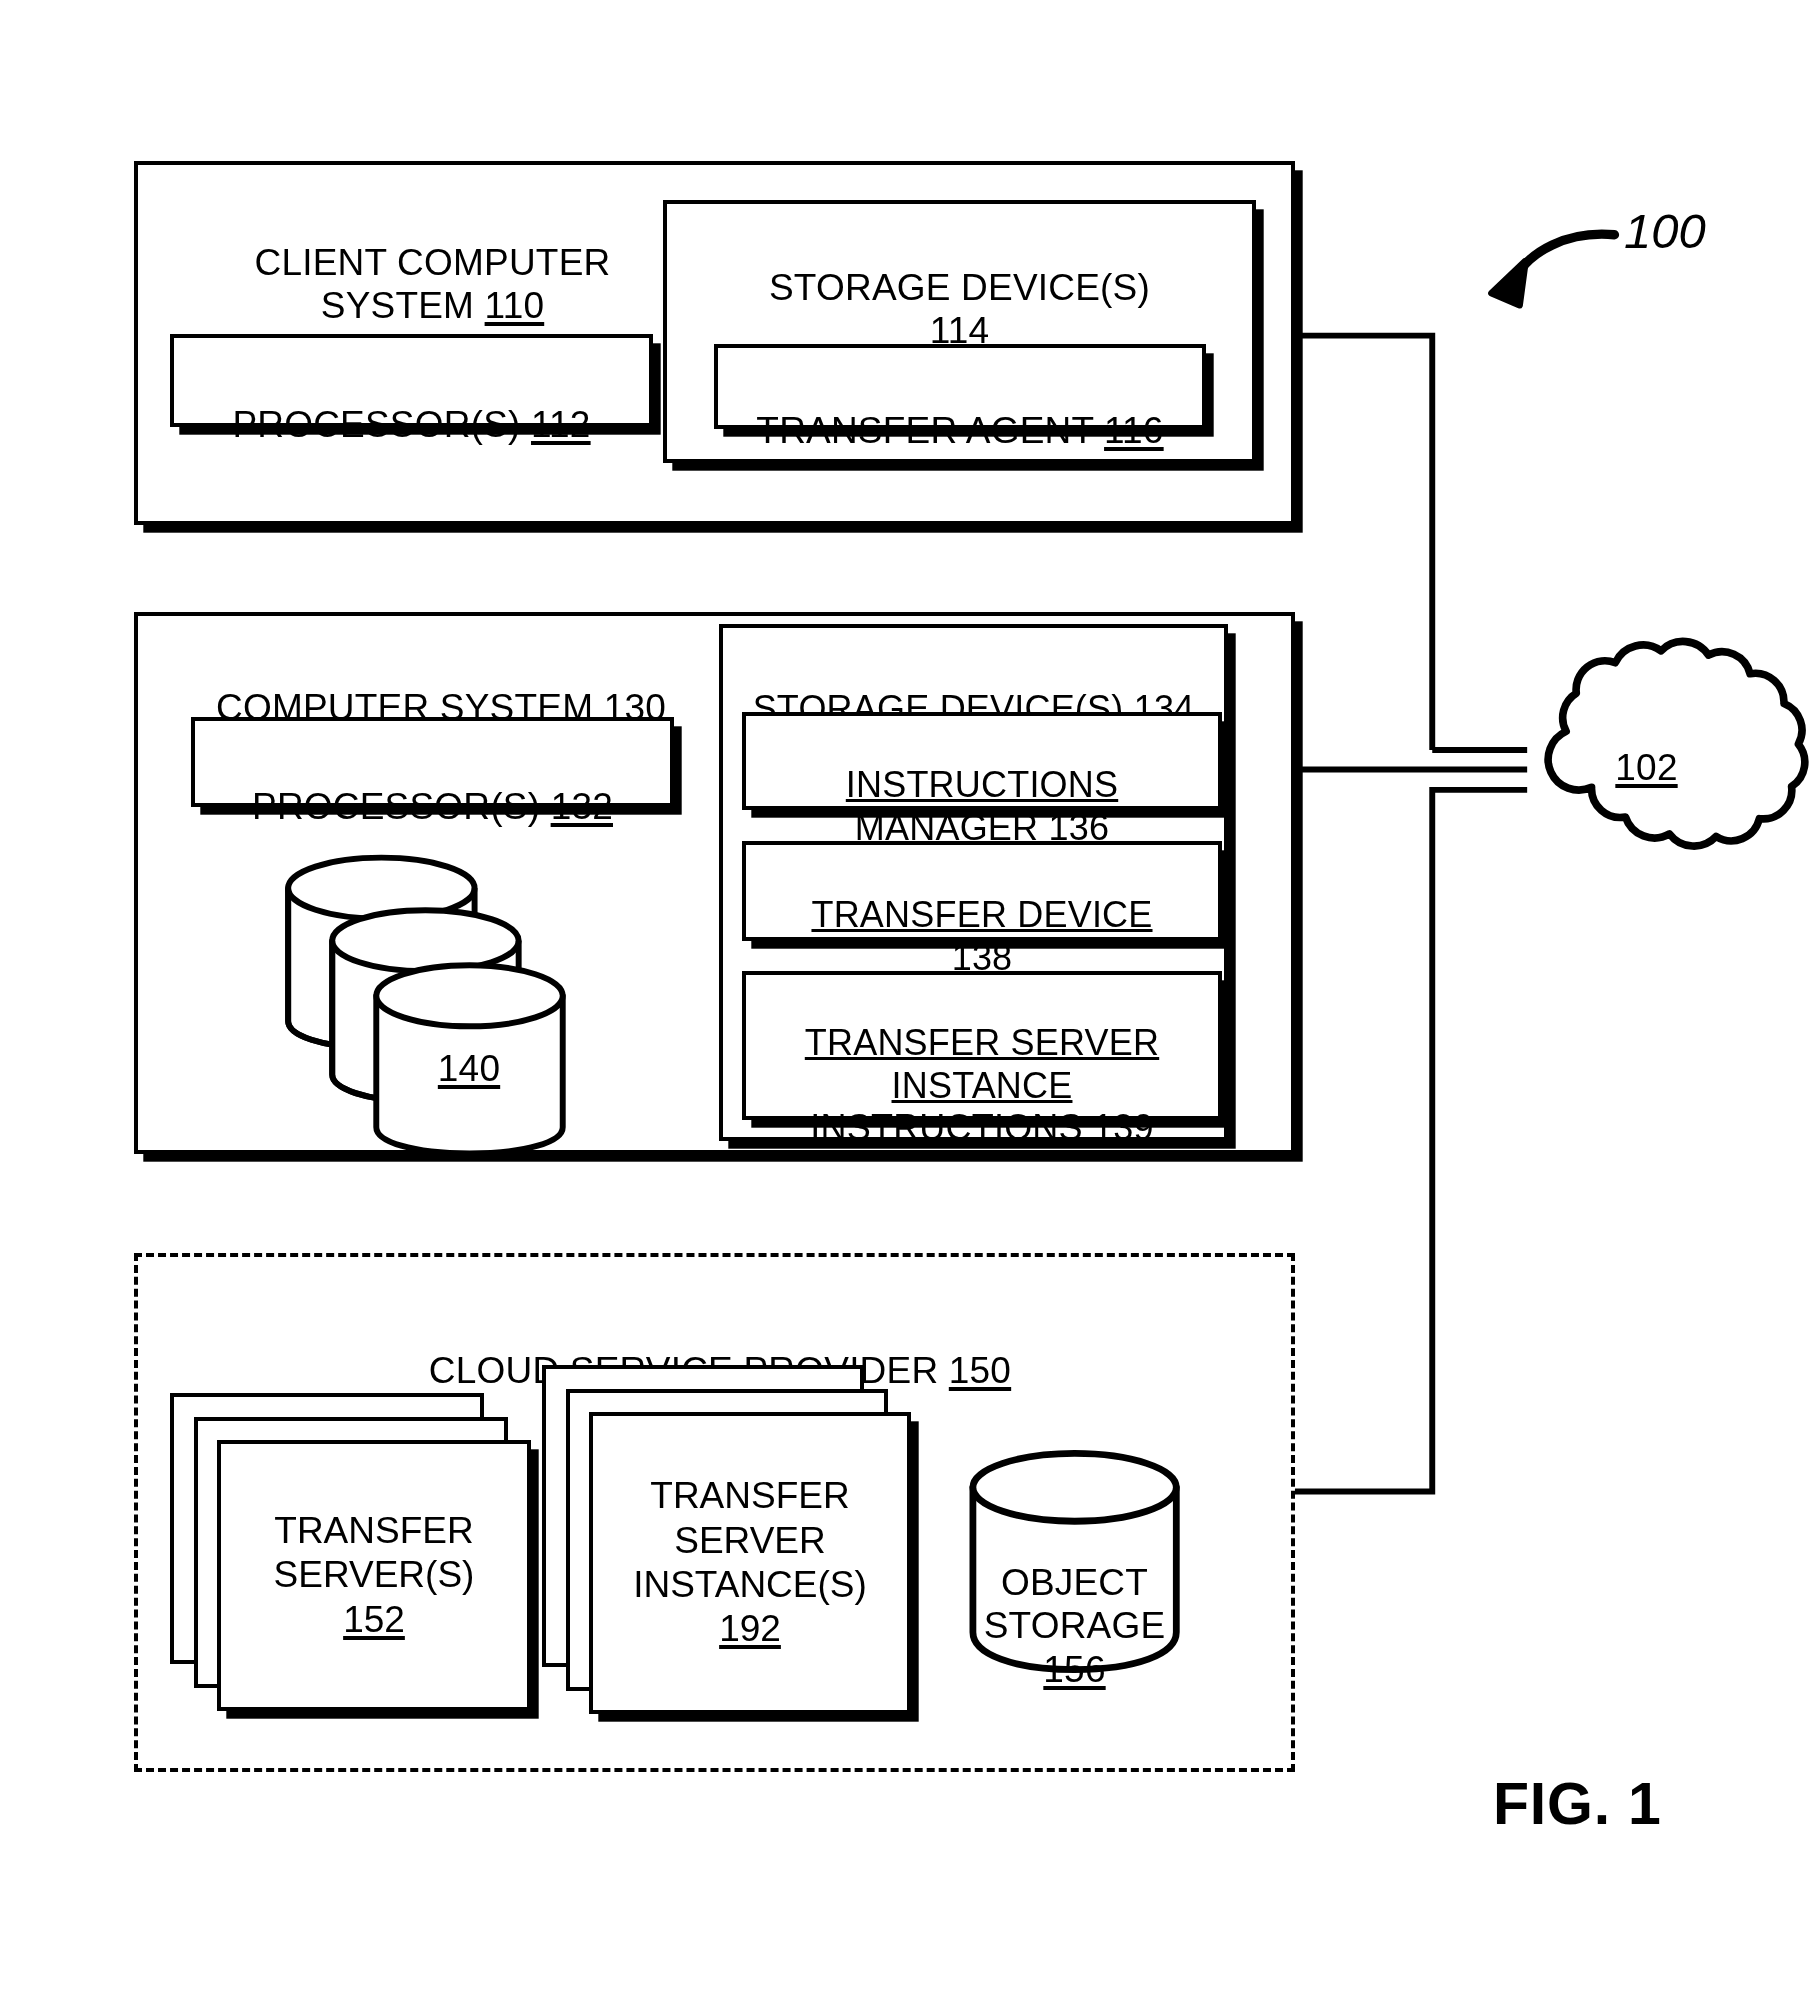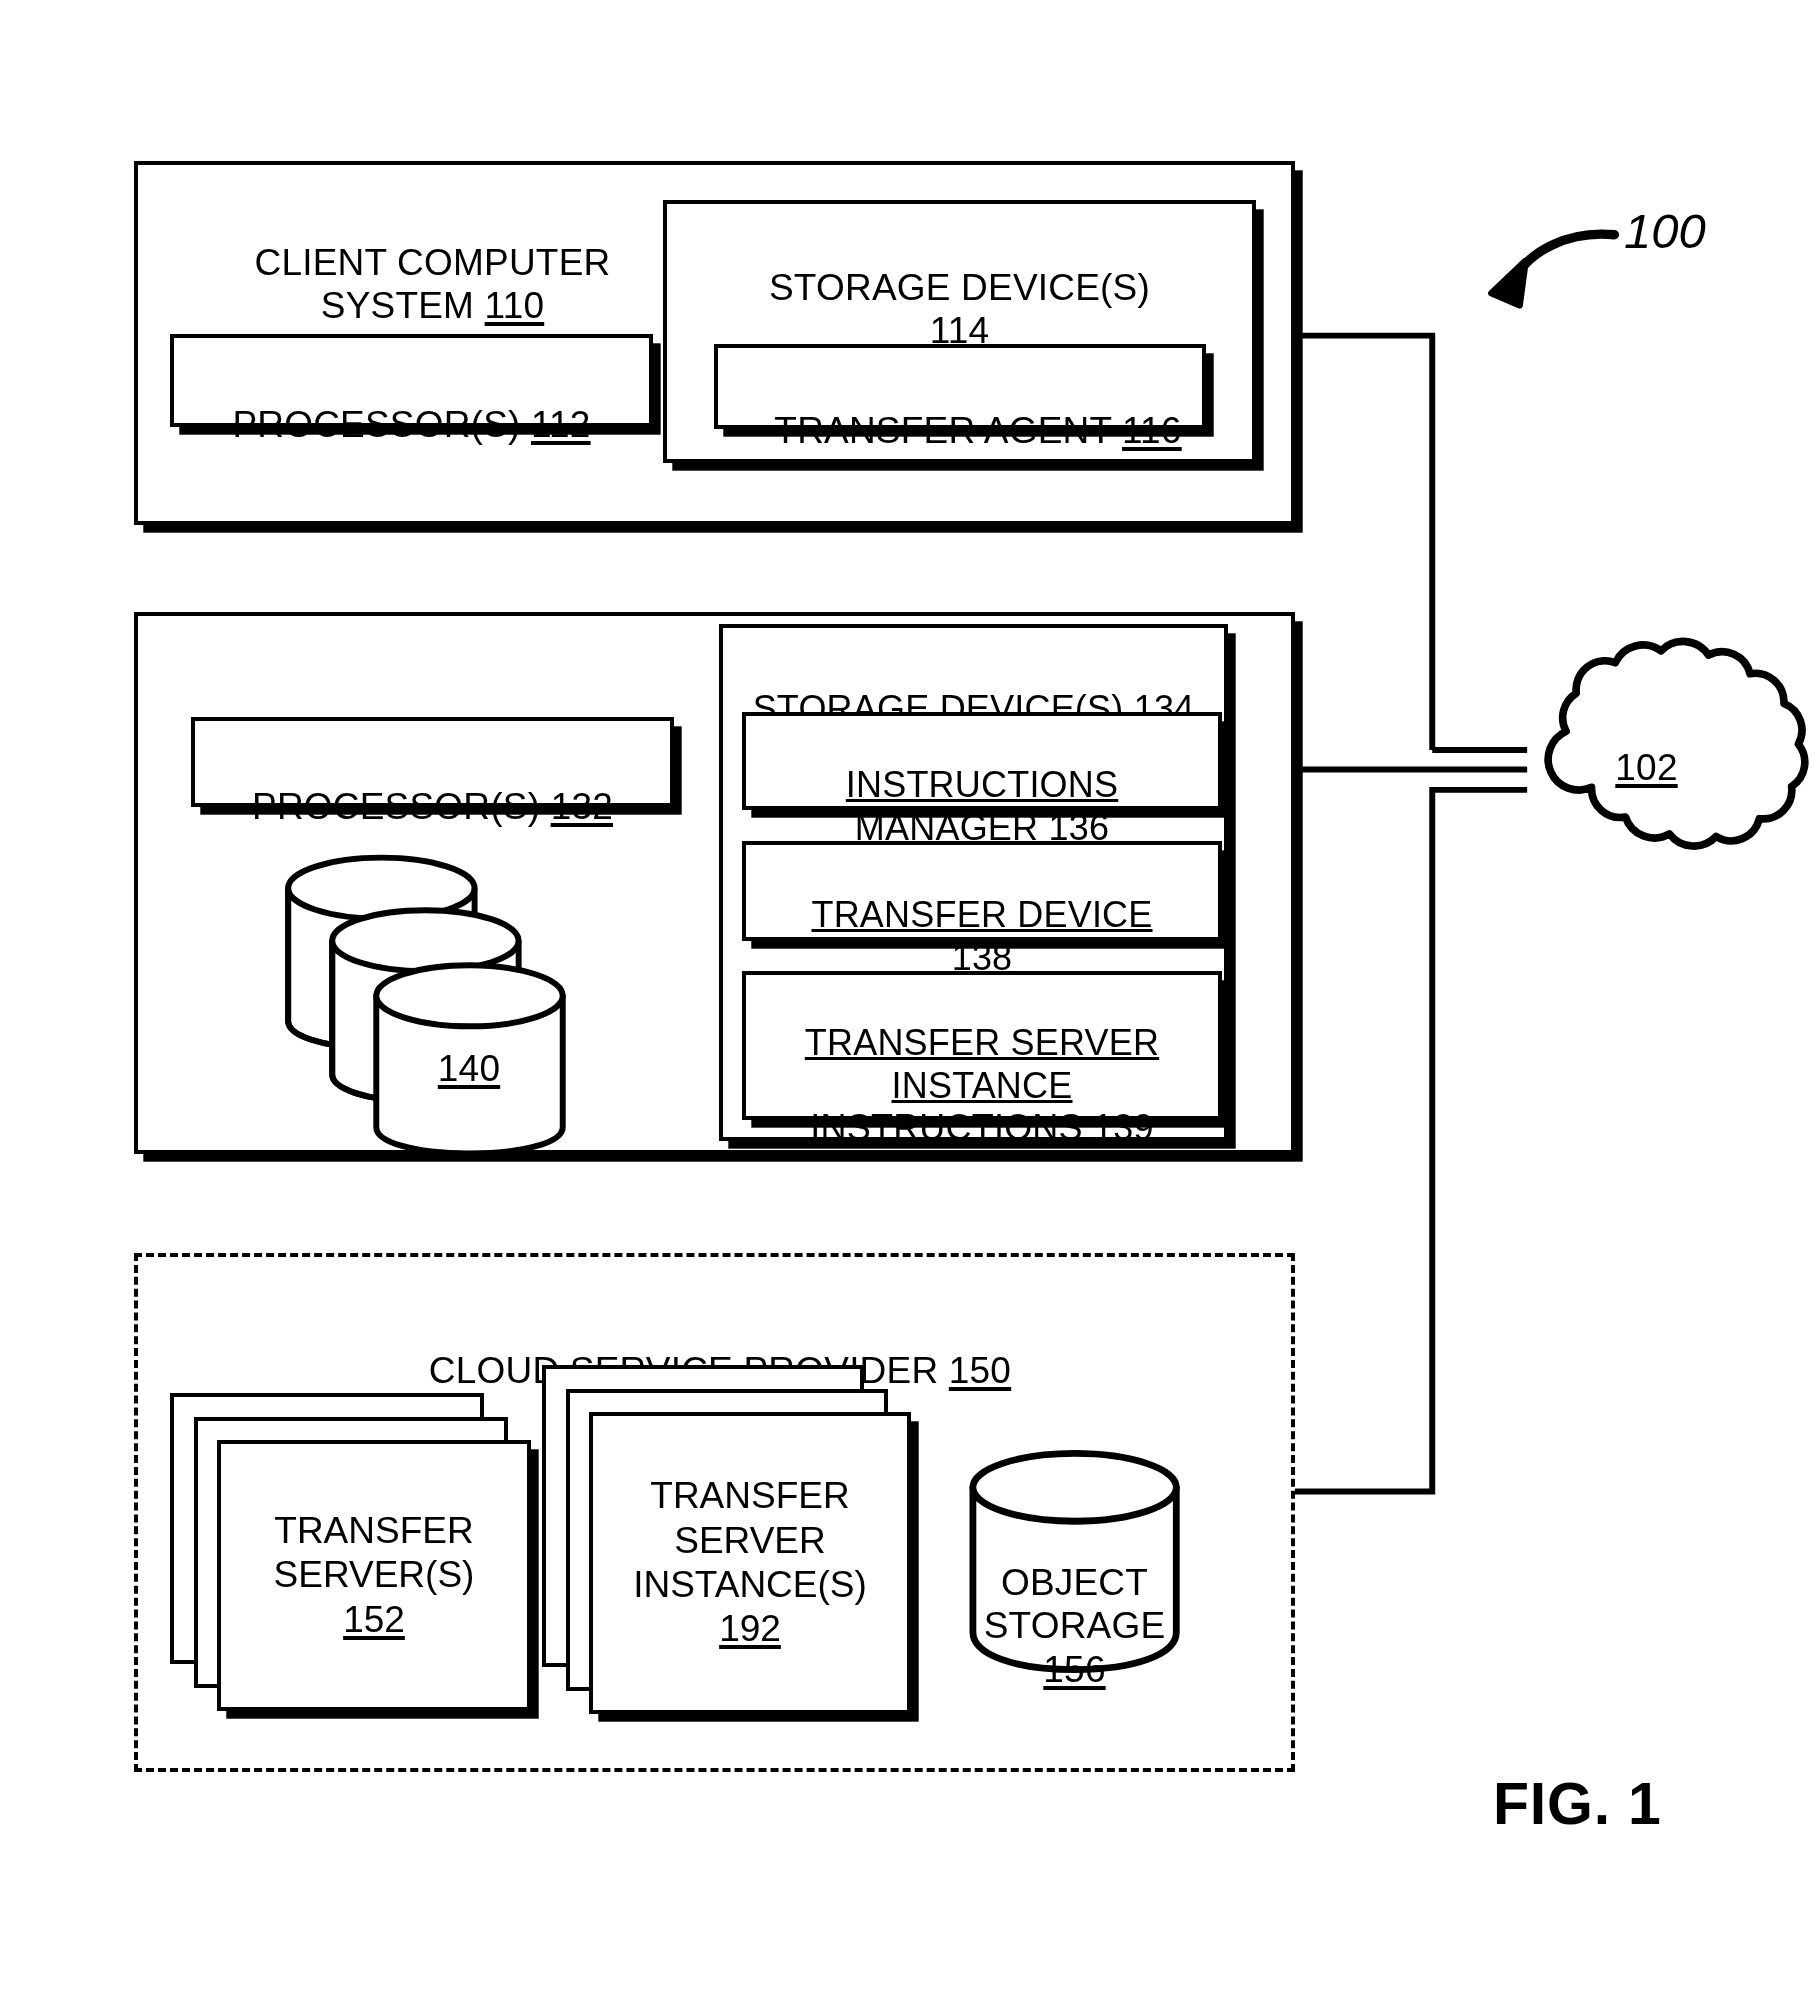--- a/index.html
+++ b/index.html
@@ -103,26 +103,29 @@
     <span>PROCESSOR(S) </span><span class="u">112</span>
   </div>
 
   <div class="box" style="left:663px; top:200px; width:593px; height:263px;"></div>
   <div class="label t44" style="left:663px; top:222px; width:593px;">
     <span>STORAGE DEVICE(S)
 </span><span class="u">114</span>
   </div>
 
   <div class="box" style="left:714px; top:344px; width:492px; height:85px;"></div>
-  <div class="label t44" style="left:714px; top:365px; width:492px;padding-left:18px;">
+  <div class="label t44" style="left:714px; top:365px; width:492px;">
     <span>TRANSFER AGENT </span><span class="u">116</span>
   </div>
 
   <div class="box" style="left:134px; top:612px; width:1161px; height:542px;"></div>
 
+  <div class="label t44" style="left:170px; top:642px; width:542px;">
+    <span>COMPUTER SYSTEM </span><span class="u">130</span>
+  </div>
 
   <div class="box" style="left:191px; top:717px; width:483px; height:90px;"></div>
   <div class="label t44" style="left:191px; top:741px; width:483px;">
     <span>PROCESSOR(S) </span><span class="u">132</span>
   </div>
 
   <svg class="overlay" viewBox="0 0 2144 2367" preserveAspectRatio="none">
 
     <path d="M340,1048 L340,1205 C340,1222 382,1236 434,1236 L500,1236
              L500,1060 L340,1048 Z" fill="#fff" stroke="#000" stroke-width="7" stroke-linejoin="round"></path>

